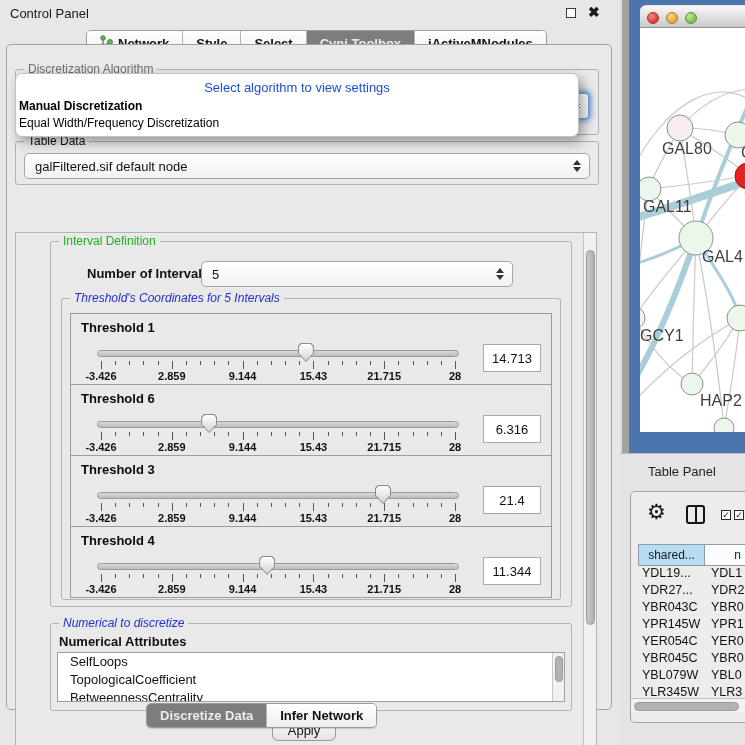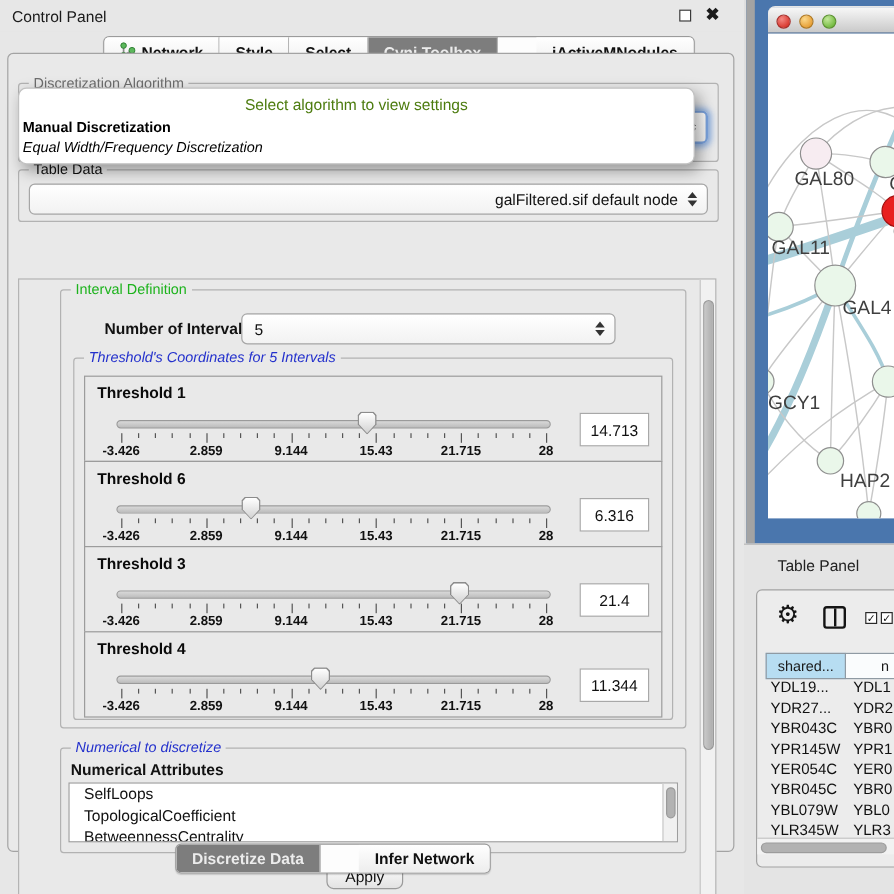--- a/index.html
+++ b/index.html
@@ -10,21 +10,21 @@
   #control-panel { position:absolute; left:0; top:0; width:620px; height:745px; background:#e7e7e7; }
   #cp-titlebar { position:absolute; left:0; top:0; width:100%; height:26px; background:#e7e7e7; }
   #cp-title { position:absolute; left:10px; top:6px; font-size:13px; color:#1a1a1a; }
   #float-ic { position:absolute; left:566px; top:8px; width:10px; height:10px; border:1.5px solid #3a3a3a; background:#fff; }
   #close-ic { position:absolute; left:588px; top:4px; font-size:14px; font-weight:bold; color:#1a1a1a; }
 
   .seg-group { position:absolute; display:flex; border:1px solid #9b9b9b; border-radius:5px; overflow:hidden;
     background:#fdfdfd; box-shadow:0 1px 1px rgba(0,0,0,.15); }
   .seg { padding:4px 13px; font-size:13px; font-weight:600; color:#111; background:linear-gradient(#ffffff,#ededed);
     border-right:1px solid #b5b5b5; white-space:nowrap; display:flex; align-items:center; gap:5px; }
-  .seg:last-child { border-right:none;margin-left:32px; }
+  .seg:last-child { border-right:none; }
   .seg.sel { background:#7d7d7d; color:#ececec; }
   #top-tabs { left:86px; top:30px; }
   #bottom-tabs { left:146px; top:703px; z-index:6; }
 
   #main-panel { position:absolute; left:6px; top:44px; width:606px; height:666px;
     border:1px solid #a3a3a3; border-radius:5px; background:#e9e9e9; }
 
   .group { position:absolute; border:1px solid #b2b2b2; border-radius:3px; }
   .group-title { position:absolute; top:-8px; left:8px; background:#e9e9e9; padding:0 4px; font-size:12px; color:#111; white-space:nowrap; }
   .gt-green { color:#1db31d; } .gt-blue { color:#2330cc;font-style:italic; } .gt-dim { color:#6e6e6e; }
@@ -34,27 +34,27 @@
   .stepper { position:absolute; right:8px; top:50%; transform:translateY(-50%); display:flex; flex-direction:column; gap:2px; }
   .stepper i { display:block; width:0; height:0; border-left:4px solid transparent; border-right:4px solid transparent; }
   .stepper .up { border-bottom:5px solid #333; } .stepper .dn { border-top:5px solid #333; }
 
   #algo-group { left:8px; top:24px; width:584px; height:66px; }
   #algo-combo { left:10px; top:22px; width:564px; height:28px;
     border:2px solid #7ba3de; box-shadow:0 0 5px 2px rgba(100,150,220,.75); }
 
   #algo-popup { position:absolute; left:8px; top:28px; width:564px; height:64px; background:#ffffff;
     border:1px solid #c2c2c2; border-radius:7px; box-shadow:4px 5px 12px rgba(0,0,0,.35); z-index:10; }
-  #popup-hint { position:absolute; top:6px; width:100%; text-align:center; font-size:13px; color:#4d7c0f; }
+  #popup-hint { position:absolute; top:6px; width:100%; text-align:center; font-size:13px; color:#1d4ed8; }
   .popup-opt { position:absolute; left:3px; font-size:12px; color:#000; white-space:nowrap; }
   #popup-opt0 { top:25px; font-weight:bold; }
-  #popup-opt1 { top:42px;font-style:italic; }
+  #popup-opt1 { top:42px; }
 
   #tabledata-group { left:8px; top:96px; width:584px; height:44px; }
-  #tabledata-combo { left:8px; top:11px; width:566px; height:26px;justify-content:flex-end; }
+  #tabledata-combo { left:8px; top:11px; width:566px; height:26px; }
 
   #scrollpane { position:absolute; left:8px; top:142px; width:582px; height:514px;
     border:1px solid #b4b4b4; background:#e9e9e9; overflow:hidden;margin-top:45px; }
   #vscroll { position:absolute; right:0; top:0; width:13px; height:100%; background:#f1f1f1; border-left:1px solid #c4c4c4; }
   #vscroll-thumb { position:absolute; left:1.5px; top:17px; width:9px; height:375px; border-radius:5px;
     background:linear-gradient(90deg,#c9c9c9,#adadad); border:1px solid #9a9a9a; }
 
   #interval-group { left:34px; top:8px; width:522px; height:366px; }
   #noi-label { position:absolute; left:36px; top:24px; font-size:13px; font-weight:bold; color:#111; }
   #noi-combo { left:150px; top:19px; width:312px; height:26px; }

